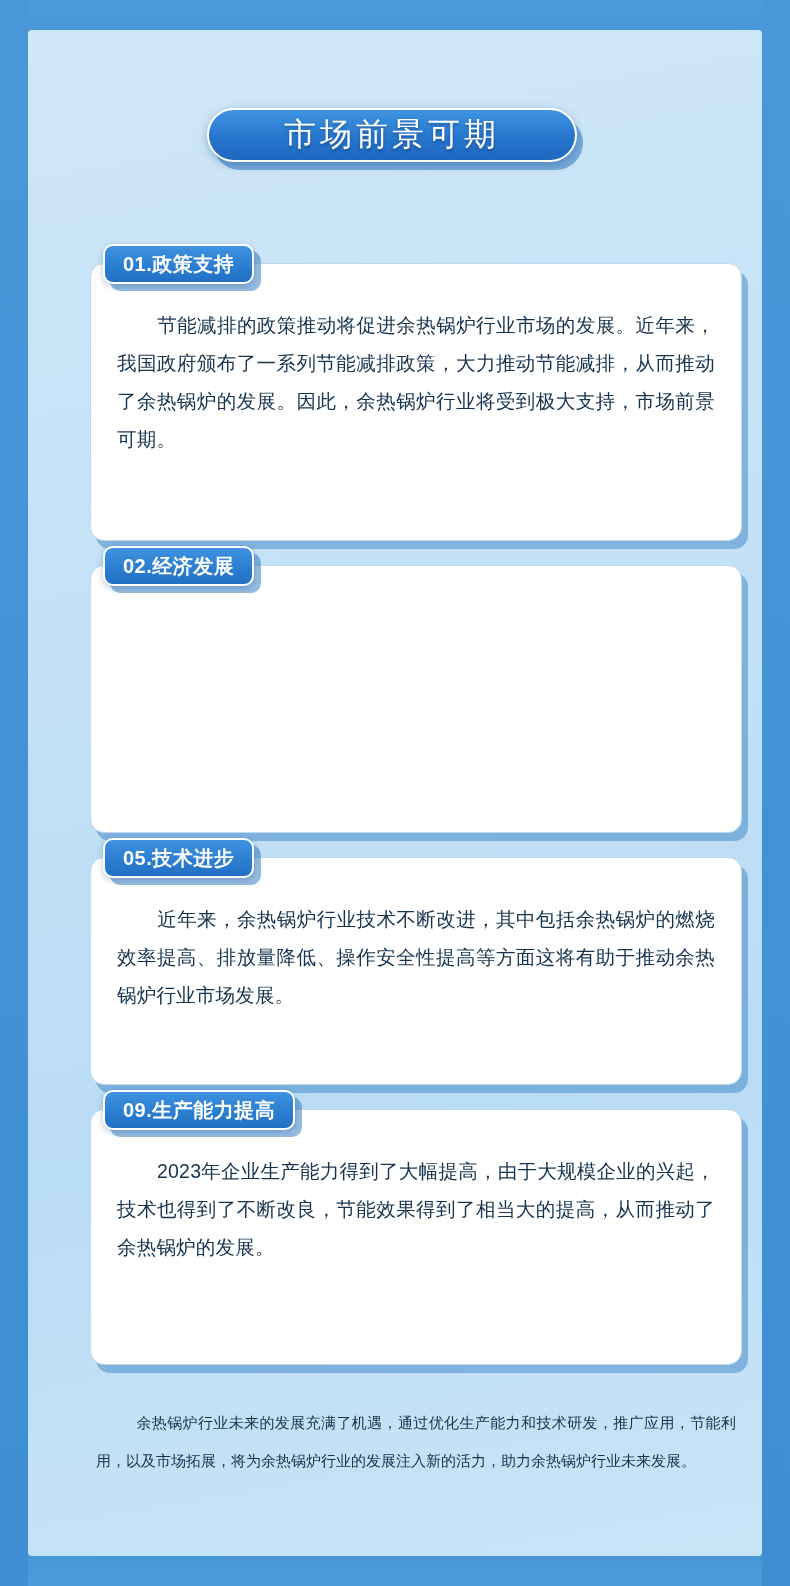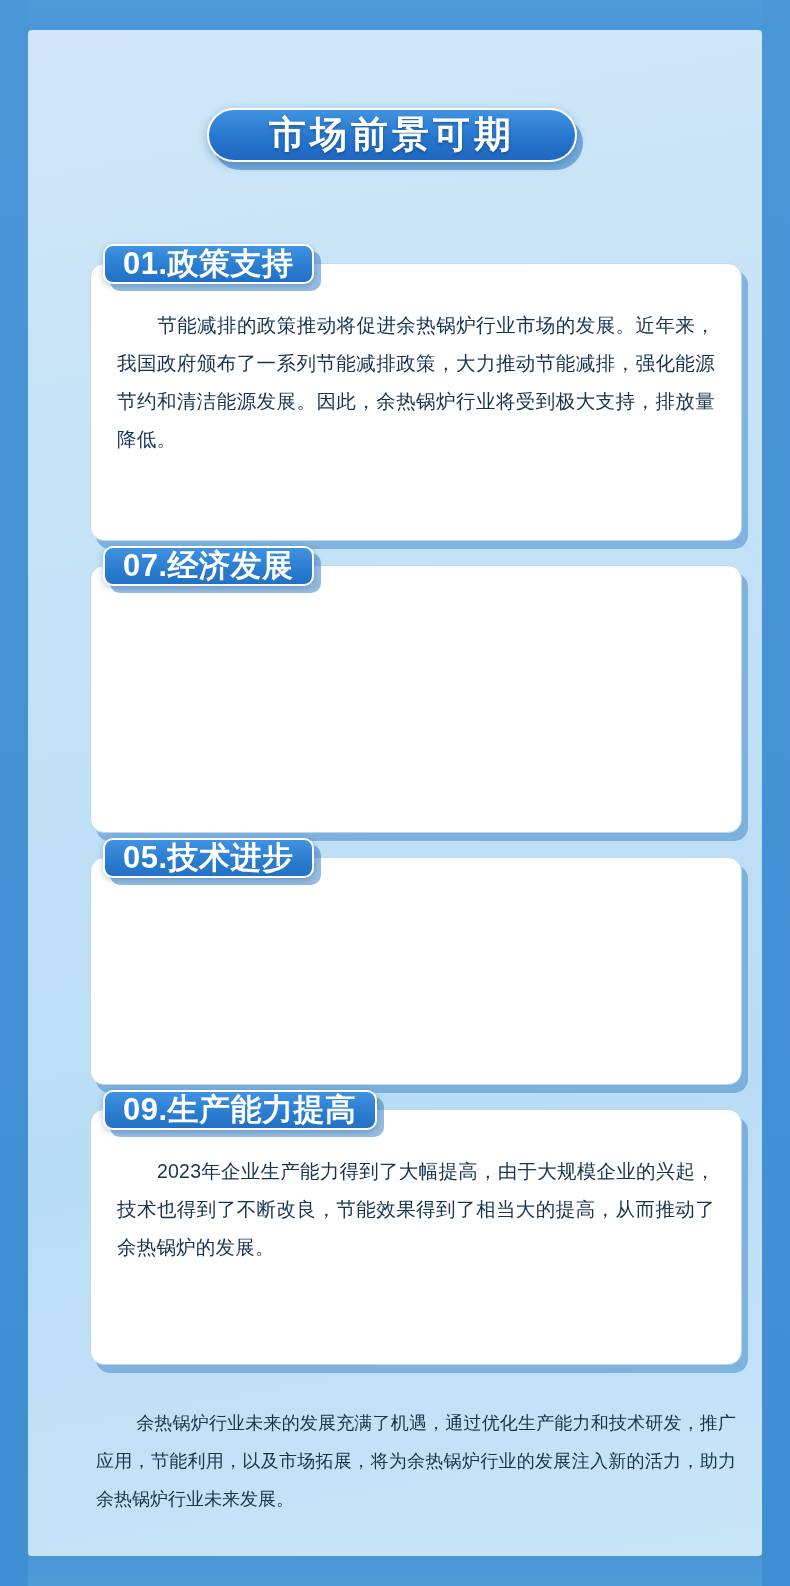--- a/index.html
+++ b/index.html
@@ -68,22 +68,22 @@
     border-radius: 27px;
     background: linear-gradient(180deg,#3f93e0 0%,#2776cd 55%,#1f66c0 100%);
     border: 2px solid #ffffff;
     box-shadow: 0 3px 10px rgba(20,70,130,.35);
     display: flex;
     align-items: center;
     justify-content: center;
   }
   .title-text {
     color: #ffffff;
-    font-size: 37px;
-    font-weight: bold;
+    font-size: 32px;
+    font-weight: normal;
     letter-spacing: 4px;
     text-shadow: 0 2px 3px rgba(10,50,100,.45);
   }
 
   
   .card {
     position: absolute;
     left: 62px;
     width: 652px;
     background: #ffffff;
@@ -108,21 +108,21 @@
   .card-label {
     position: relative;
     height: 40px;
     padding: 0 18px;
     border-radius: 10px;
     background: linear-gradient(180deg,#3f93e0 0%,#2a7ccf 60%,#2270c5 100%);
     border: 2px solid #ffffff;
     display: flex;
     align-items: center;
     color: #ffffff;
-    font-size: 31px;
+    font-size: 20px;
     font-weight: bold;
     letter-spacing: .5px;
     white-space: nowrap;
     box-shadow: 0 2px 6px rgba(20,70,130,.3);
   }
   .card-body {
     padding: 42px 26px 26px 26px;
     color: #16334f;
     font-size: 19.5px;
     line-height: 38px;
@@ -138,21 +138,21 @@
   #card-3 { top: 827px; height: 228px; }
   #card-4 { top: 1079px; height: 256px; }
 
   
   .closing {
     position: absolute;
     left: 62px;
     top: 1374px;
     width: 652px;
     color: #16334f;
-    font-size: 18px;
+    font-size: 15px;
     line-height: 38px;
     text-align: justify;
     text-justify: inter-ideograph;
     padding: 0 6px;
   }
   .closing .indent { display: inline-block; width: 40px; }
 </style>
 </head>
 <body>
 
@@ -168,35 +168,36 @@
     <div class="title-pill">
       <span class="title-text">市场前景可期</span>
     </div>
   </div>
 
   <div class="card" id="card-1">
     <div class="card-label-wrap">
       <div class="card-label-shadow"></div>
       <div class="card-label">01.政策支持</div>
     </div>
-    <div class="card-body"><span class="indent"></span><span>节能减排的政策推动将促进余热锅炉行业市场的发展。近年来，我国政府颁布了一系列节能减排政策，大力推动节能减排，强化能源节约和清洁能源发展。因此，余热锅炉行业将受到极大支持，排放量降低。</span></div>
+    <div class="card-body"><span class="indent"></span><span>节能减排的政策推动将促进余热锅炉行业市场的发展。近年来，我国政府颁布了一系列节能减排政策，大力推动节能减排，从而推动了余热锅炉的发展。因此，余热锅炉行业将受到极大支持，市场前景可期。</span></div>
   </div>
 
   <div class="card" id="card-2">
     <div class="card-label-wrap">
       <div class="card-label-shadow"></div>
-      <div class="card-label">07.经济发展</div>
+      <div class="card-label">02.经济发展</div>
     </div>
   </div>
 
   <div class="card" id="card-3">
     <div class="card-label-wrap">
       <div class="card-label-shadow"></div>
       <div class="card-label">05.技术进步</div>
     </div>
+    <div class="card-body"><span class="indent"></span><span>近年来，余热锅炉行业技术不断改进，其中包括余热锅炉的燃烧效率提高、排放量降低、操作安全性提高等方面这将有助于推动余热锅炉行业市场发展。</span></div>
   </div>
 
   <div class="card" id="card-4">
     <div class="card-label-wrap">
       <div class="card-label-shadow"></div>
       <div class="card-label">09.生产能力提高</div>
     </div>
     <div class="card-body"><span class="indent"></span><span>2023年企业生产能力得到了大幅提高，由于大规模企业的兴起，技术也得到了不断改良，节能效果得到了相当大的提高，从而推动了余热锅炉的发展。</span></div>
   </div>
 

